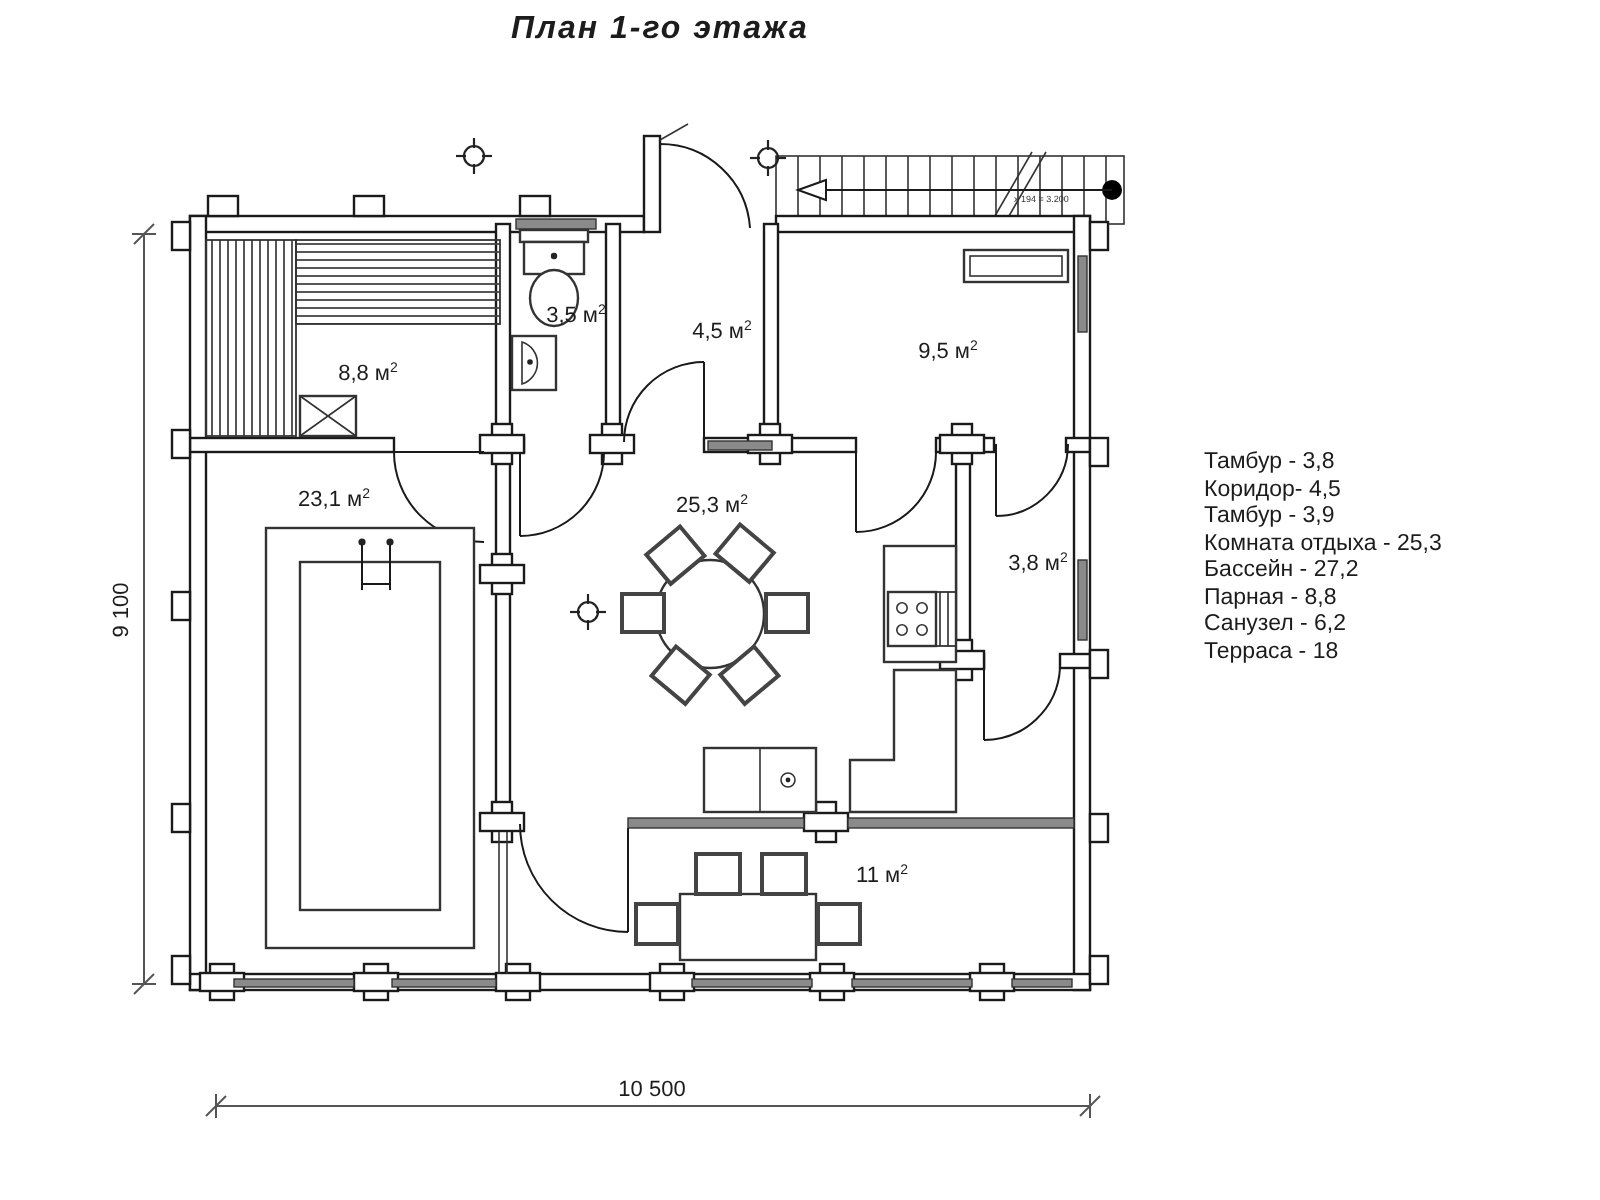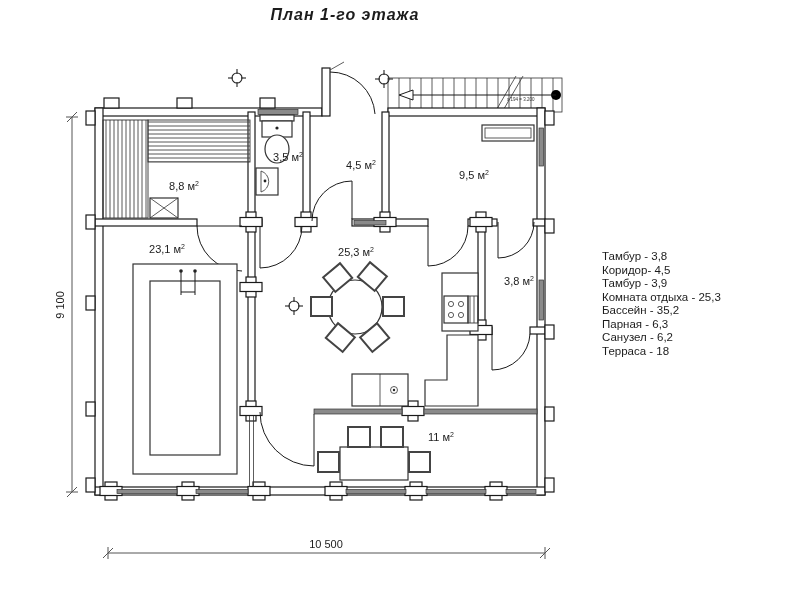--- a/index.html
+++ b/index.html
@@ -1,25 +1,25 @@
 <!DOCTYPE html>
 <html><head>
 <meta charset="utf-8">
 <style>
   html,body{margin:0;padding:0;}
   body{
     width:800px;height:600px;background:#ffffff;position:relative;
     font-family:"Liberation Sans", sans-serif;color:#222;overflow:hidden;
   }
   .title{
-    position:absolute;left:15px;top:6px;width:660px;text-align:center;
+    position:absolute;left:0;top:6px;width:660px;text-align:center;
     font-size:16px;font-style:italic;font-weight:bold;color:#1c1c1c;letter-spacing:1px;
   }
   .legend{
-    position:absolute;left:602px;top:225px;font-size:11.5px;line-height:13.5px;color:#1c1c1c;margin-top:25px;
+    position:absolute;left:602px;top:225px;font-size:11.5px;line-height:13.5px;color:#1c1c1c;
   }
   svg{position:absolute;left:0;top:0;}
   
   .w{fill:#ffffff;stroke:#1a1a1a;stroke-width:1.2;}
   .ln{stroke:#1a1a1a;stroke-width:1;fill:none;}
   .thin{stroke:#333;stroke-width:0.8;fill:none;}
   .furn{fill:#ffffff;stroke:#333;stroke-width:1.2;}
   .chair{fill:#ffffff;stroke:#444;stroke-width:2;}
   .winband{fill:#8a8a8a;stroke:#333;stroke-width:0.7;}
   .dim{stroke:#555;stroke-width:1;fill:none;}
@@ -31,22 +31,22 @@
 </head>
 <body>
 
 <div class="title">План 1-го этажа</div>
 
 <div class="legend">
   <div>Тамбур - 3,8</div>
   <div>Коридор- 4,5</div>
   <div>Тамбур - 3,9</div>
   <div>Комната отдыха  - 25,3</div>
-  <div>Бассейн - 35,2</div>
-  <div>Парная - 6,3</div>
+  <div>Бассейн - 27,2</div>
+  <div>Парная - 8,8</div>
   <div>Санузел - 6,2</div>
   <div>Терраса - 18</div>
 </div>
 
 <svg width="800" height="600" viewBox="0 0 800 600">
   <defs>
     <pattern id="hatchV" width="4" height="4" patternUnits="userSpaceOnUse">
       <line x1="2" y1="0" x2="2" y2="4" stroke="#444" stroke-width="0.9"></line>
     </pattern>
     <pattern id="hatchH" width="4" height="4" patternUnits="userSpaceOnUse">

